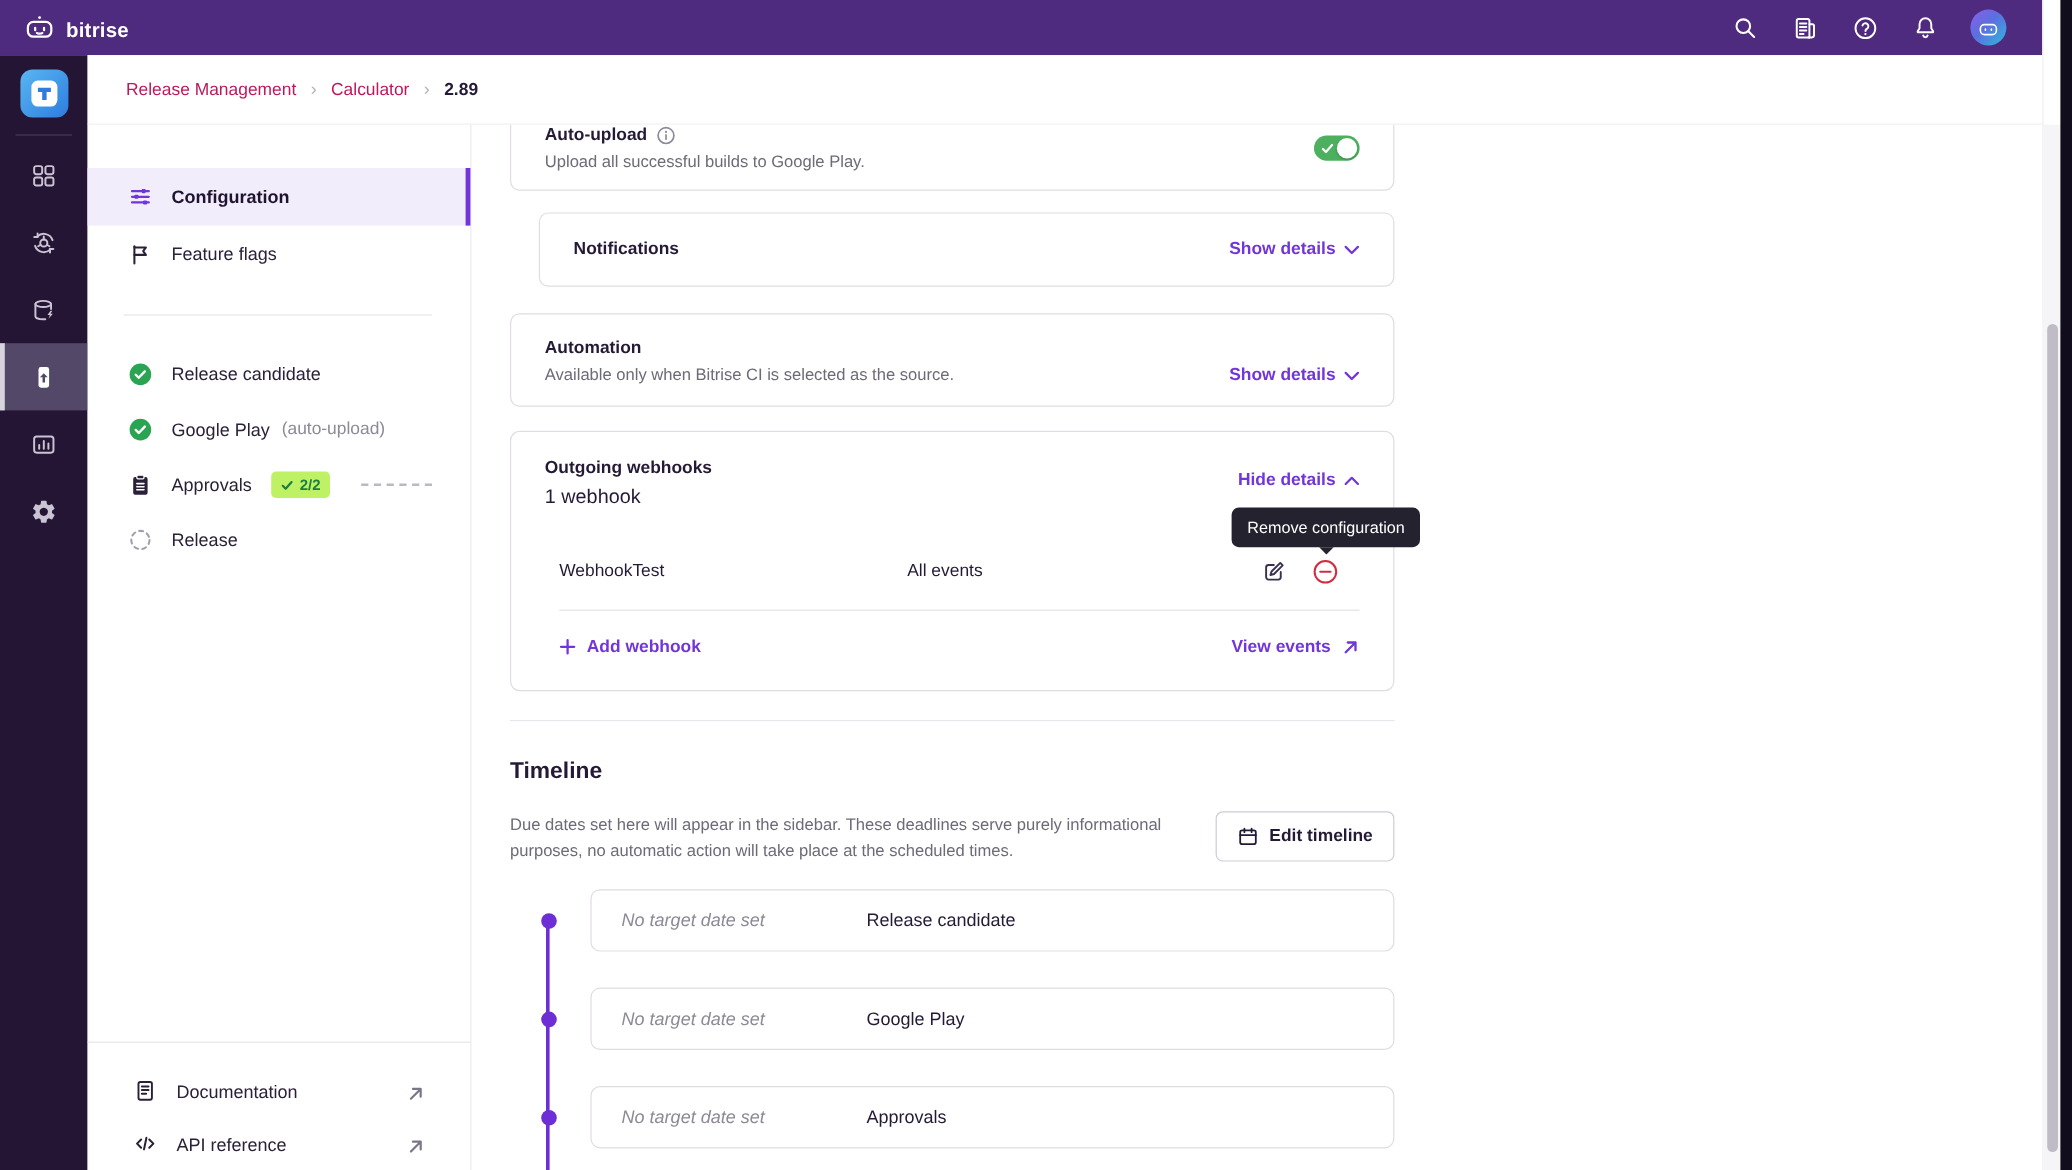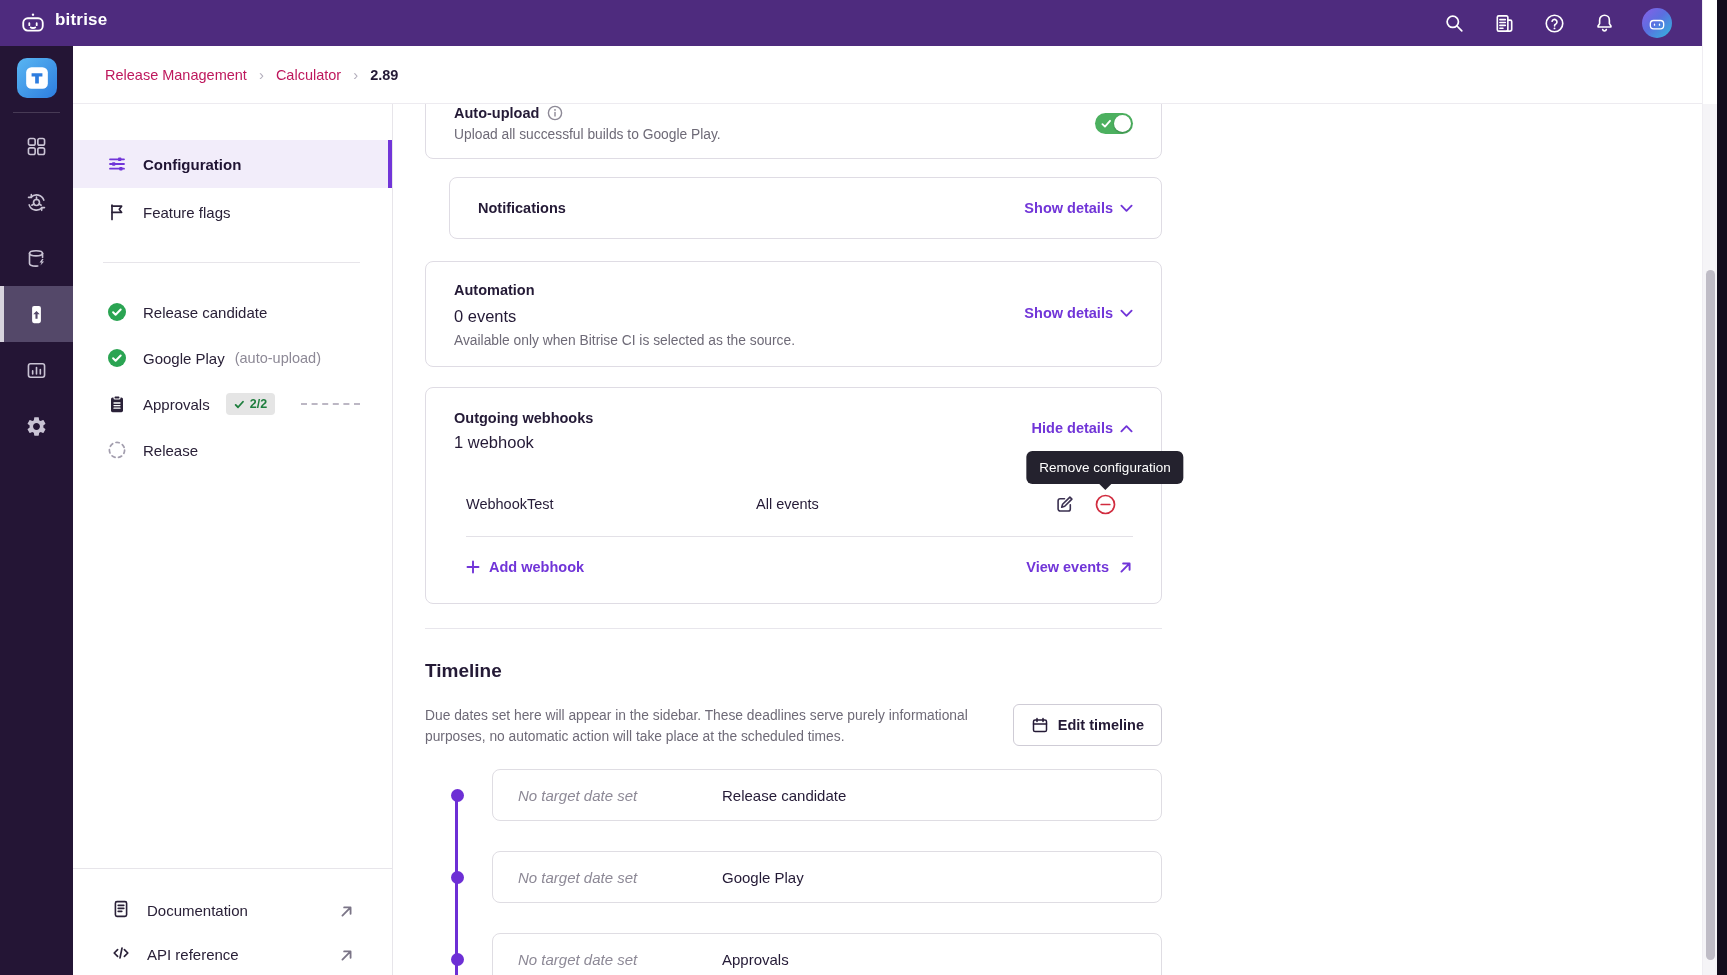--- a/index.html
+++ b/index.html
@@ -3,21 +3,21 @@
 <meta charset="utf-8">
 <style>
   * { margin:0; padding:0; box-sizing:border-box; }
   html,body { width:1727px; height:975px; overflow:hidden; background:#fff;
     font-family:"Liberation Sans","DejaVu Sans",sans-serif; }
   #app { position:relative; width:1727px; height:975px; overflow:hidden; background:#fff; }
 
   
   .topbar { position:absolute; left:0; top:0; width:1702px; height:46px; background:#4e2b7e;
     display:flex; align-items:center; justify-content:space-between; padding:0 30px 0 20px; }
-  .brand { display:flex; align-items:flex-start; gap:9px; color:#fff; }
+  .brand { display:flex; align-items:flex-end; gap:9px; color:#fff; }
   .brand-name { font-size:17px; font-weight:bold; letter-spacing:.2px; }
   .top-actions { display:flex; align-items:center; gap:26px; }
   .top-icon-btn { width:24px; height:24px; display:flex; align-items:center; justify-content:center; cursor:pointer; }
   .avatar { width:30px; height:30px; border-radius:50%; overflow:hidden; cursor:pointer;
     background:linear-gradient(135deg,#8a5fe8 0%,#5b6fe0 45%,#2fb9dd 100%);
     display:flex; align-items:center; justify-content:center; }
 
   
   .rail { position:absolute; left:0; top:46px; width:73px; height:929px; background:#241535; }
   .app-tile { width:40px; height:40px; margin:12px auto 14px auto; border-radius:10px;
@@ -41,21 +41,21 @@
   .sidebar { position:absolute; left:73px; top:104px; width:320px; height:871px; background:#fff;
     border-right:1px solid #e7e5ea; padding-top:36px; }
   .side-row { position:relative; height:48px; display:flex; align-items:center; padding-left:34px; gap:16px;
     font-size:15px; color:#2a2138; cursor:pointer;text-align:right; }
   .side-row.active { background:#f2edfa; font-weight:bold; color:#201433; }
   .side-row.active .side-active-bar { position:absolute; right:0; top:0; width:4px; height:100%; background:#7135d8; }
   .side-divider { height:1px; background:#e7e5ea; margin:26px 32px 26px 30px; }
   .step-row { height:46px; display:flex; align-items:center; padding-left:34px; padding-right:32px; gap:16px;
     font-size:15px; color:#2a2138; cursor:pointer; }
   .step-suffix { color:#8d8996; font-size:14.5px; margin-left:-6px; }
-  .badge { display:inline-flex; align-items:center; gap:5px; background:#e5e5e5; color:#1e7e3e;
+  .badge { display:inline-flex; align-items:center; gap:5px; background:#bef264; color:#1e7e3e;
     font-size:12.5px; font-weight:bold; border-radius:4px; padding:4px 8px; }
   .dash-line { flex:1; border-top:2px dashed #bcb7c4; margin-left:10px; }
   .side-bottom { position:absolute; bottom:0; left:0; width:100%; padding-bottom:12px; }
   .side-bottom-divider { height:1px; background:#e7e5ea; }
   .link-row { height:44px; display:flex; align-items:flex-end; padding:0 38px; gap:16px; font-size:15px;
     color:#2a2138; cursor:pointer; margin-top:6px; }
   .link-row .grow { flex:1; }
 
   
   .main { position:absolute; left:393px; top:104px; width:1309px; height:871px; overflow:hidden; background:#fff; }
@@ -86,21 +86,21 @@
   .card-webhooks .count-text { margin-top:7px; }
   .card-webhooks .details-link { position:absolute; right:28px; top:32px;padding-left:33px; }
   .wh-table { margin:20px 0 0 12px; }
   .wh-head { display:flex; font-size:14px; font-weight:bold; color:#241a36; padding:8px 0 14px 0;
     border-bottom:1px solid #e3e1e7; }
   .wh-row { display:flex; align-items:center; font-size:14.5px; color:#241a36; padding:20px 0;
     border-bottom:1px solid #e3e1e7; }
   .col-webhook { width:290px; }
   .col-events { flex:1; }
   .col-actions { display:flex; align-items:center; gap:18px; padding-right:16px; }
-  .icon-btn { width:24px; height:24px; display:flex; align-items:center; justify-content:flex-end; cursor:pointer; position:relative; }
+  .icon-btn { width:24px; height:24px; display:flex; align-items:center; justify-content:flex-start; cursor:pointer; position:relative; }
   .tooltip { position:absolute; bottom:32px; left:50%; transform:translateX(-50%); background:#24222e; color:#fff;
     font-size:13.5px; white-space:nowrap; padding:9px 13px; border-radius:6px; z-index:5; }
   .tooltip:after { content:""; position:absolute; top:100%; left:50%; margin-left:-6px;
     border:6px solid transparent; border-top-color:#24222e; }
   .wh-footer { display:flex; align-items:center; justify-content:space-between; margin:22px 0 4px 12px; }
   .purple-action { display:inline-flex; align-items:center; gap:9px; color:#7135d8; font-size:14.5px;
     font-weight:bold; cursor:pointer; }
 
   .section-divider { height:1px; background:#e8e6ec; margin:24px 0 0 0; }
 
@@ -392,21 +392,20 @@
           <svg width="13" height="9" viewBox="0 0 14 9">
               <path d="M1.5 1.5L7 7l5.5-5.5" fill="none" stroke="#7135d8" stroke-width="2" stroke-linecap="round" stroke-linejoin="round"></path>
             </svg>
         </div>
       </div>
 
       <div class="card card-automation">
         <div class="card-title">
             <span>Automation</span>
           </div>
-        <div class="count-text">0 events</div>
         <div class="card-note">Available only when Bitrise CI is selected as the source.</div>
         <div class="details-link">
           <span>Show details</span>
           <svg width="13" height="9" viewBox="0 0 14 9">
               <path d="M1.5 1.5L7 7l5.5-5.5" fill="none" stroke="#7135d8" stroke-width="2" stroke-linecap="round" stroke-linejoin="round"></path>
             </svg>
         </div>
       </div>
 
       <div class="card card-webhooks">

